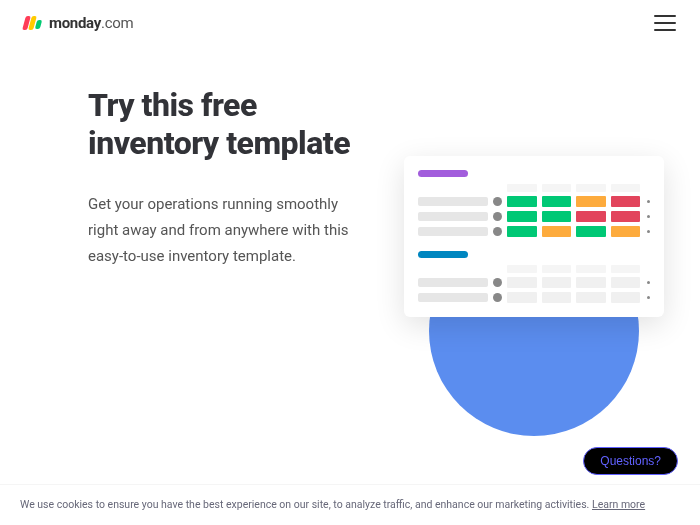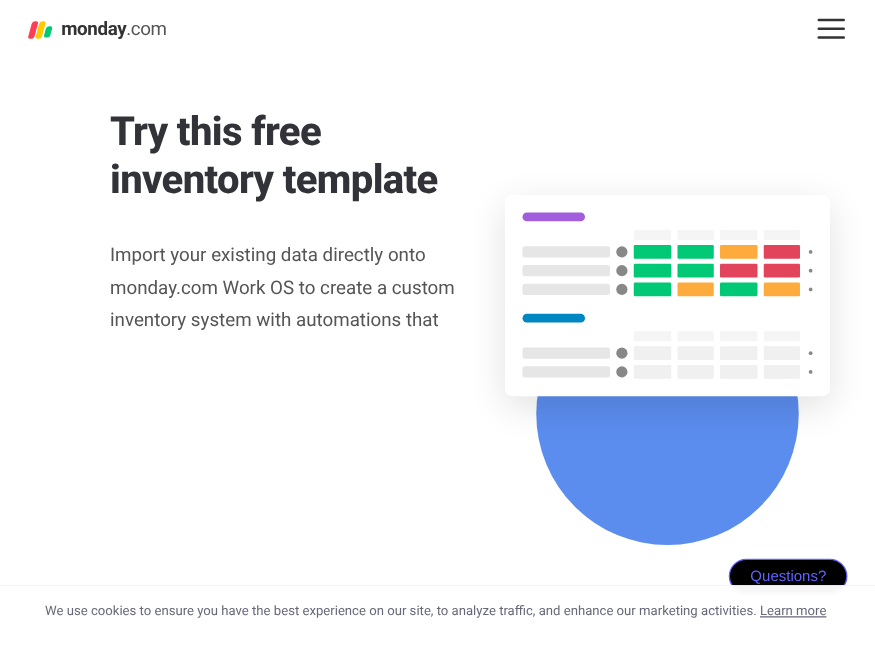--- a/index.html
+++ b/index.html
@@ -14,21 +14,20 @@
     }
     
     .header {
       display: flex;
       justify-content: space-between;
       align-items: center;
       padding: 14px 24px;
     }
     .logo {
       display: flex;
-      align-items: center;
       gap: 2px;
     }
     .logo-mark {
       display: flex;
       gap: 1px;
       align-items: flex-end;
       height: 16px;
       margin-right: 6px;
     }
     .bar-r { width: 5px; height: 14px; background: #ff3d57; border-radius: 2px; transform: skewX(-15deg); }
@@ -160,26 +159,26 @@
       color: #6161ff;
       background: #000000;
       border-radius: 20px;
       padding: 6px 16px;
       font-size: 12px;
       cursor: pointer;
     }
     
     .cookie {
       position: absolute;
-      bottom: 16px;
+      bottom: 0;
       left: 0;
       right: 0;
       background: rgba(255,255,255,0.96);
       backdrop-filter: blur(2px);
-      padding: 12px 36px;
+      padding: 12px 20px;
       display: flex;
       align-items: center;
       gap: 16px;
       border-top: 1px solid rgba(0,0,0,0.04);
     }
     .cookie-text {
       flex: 1;
       font-size: 10.5px;
       color: #676879;
       line-height: 1.5;
@@ -217,21 +216,21 @@
   <div class="hamburger">
     <span></span>
       <span></span>
       <span></span>
   </div>
 </div>
 
 <div class="main">
   <div class="left">
     <h1>Try this free inventory template</h1>
-    <p class="para">Import your existing data directly onto monday.com Work OS to create a custom inventory system with automations that</p>
+    <p class="para">Get your operations running smoothly right away and from anywhere with this easy-to-use inventory template.</p>
   </div>
   <div class="right">
     <div class="circle"></div>
     <div class="board">
       <div class="group-header gh-purple"></div>
       <div class="row row-head">
           <div class="row-label"></div>
           <div class="avatar" style="visibility:hidden"></div>
           <div class="cell"></div>
           <div class="cell"></div>

